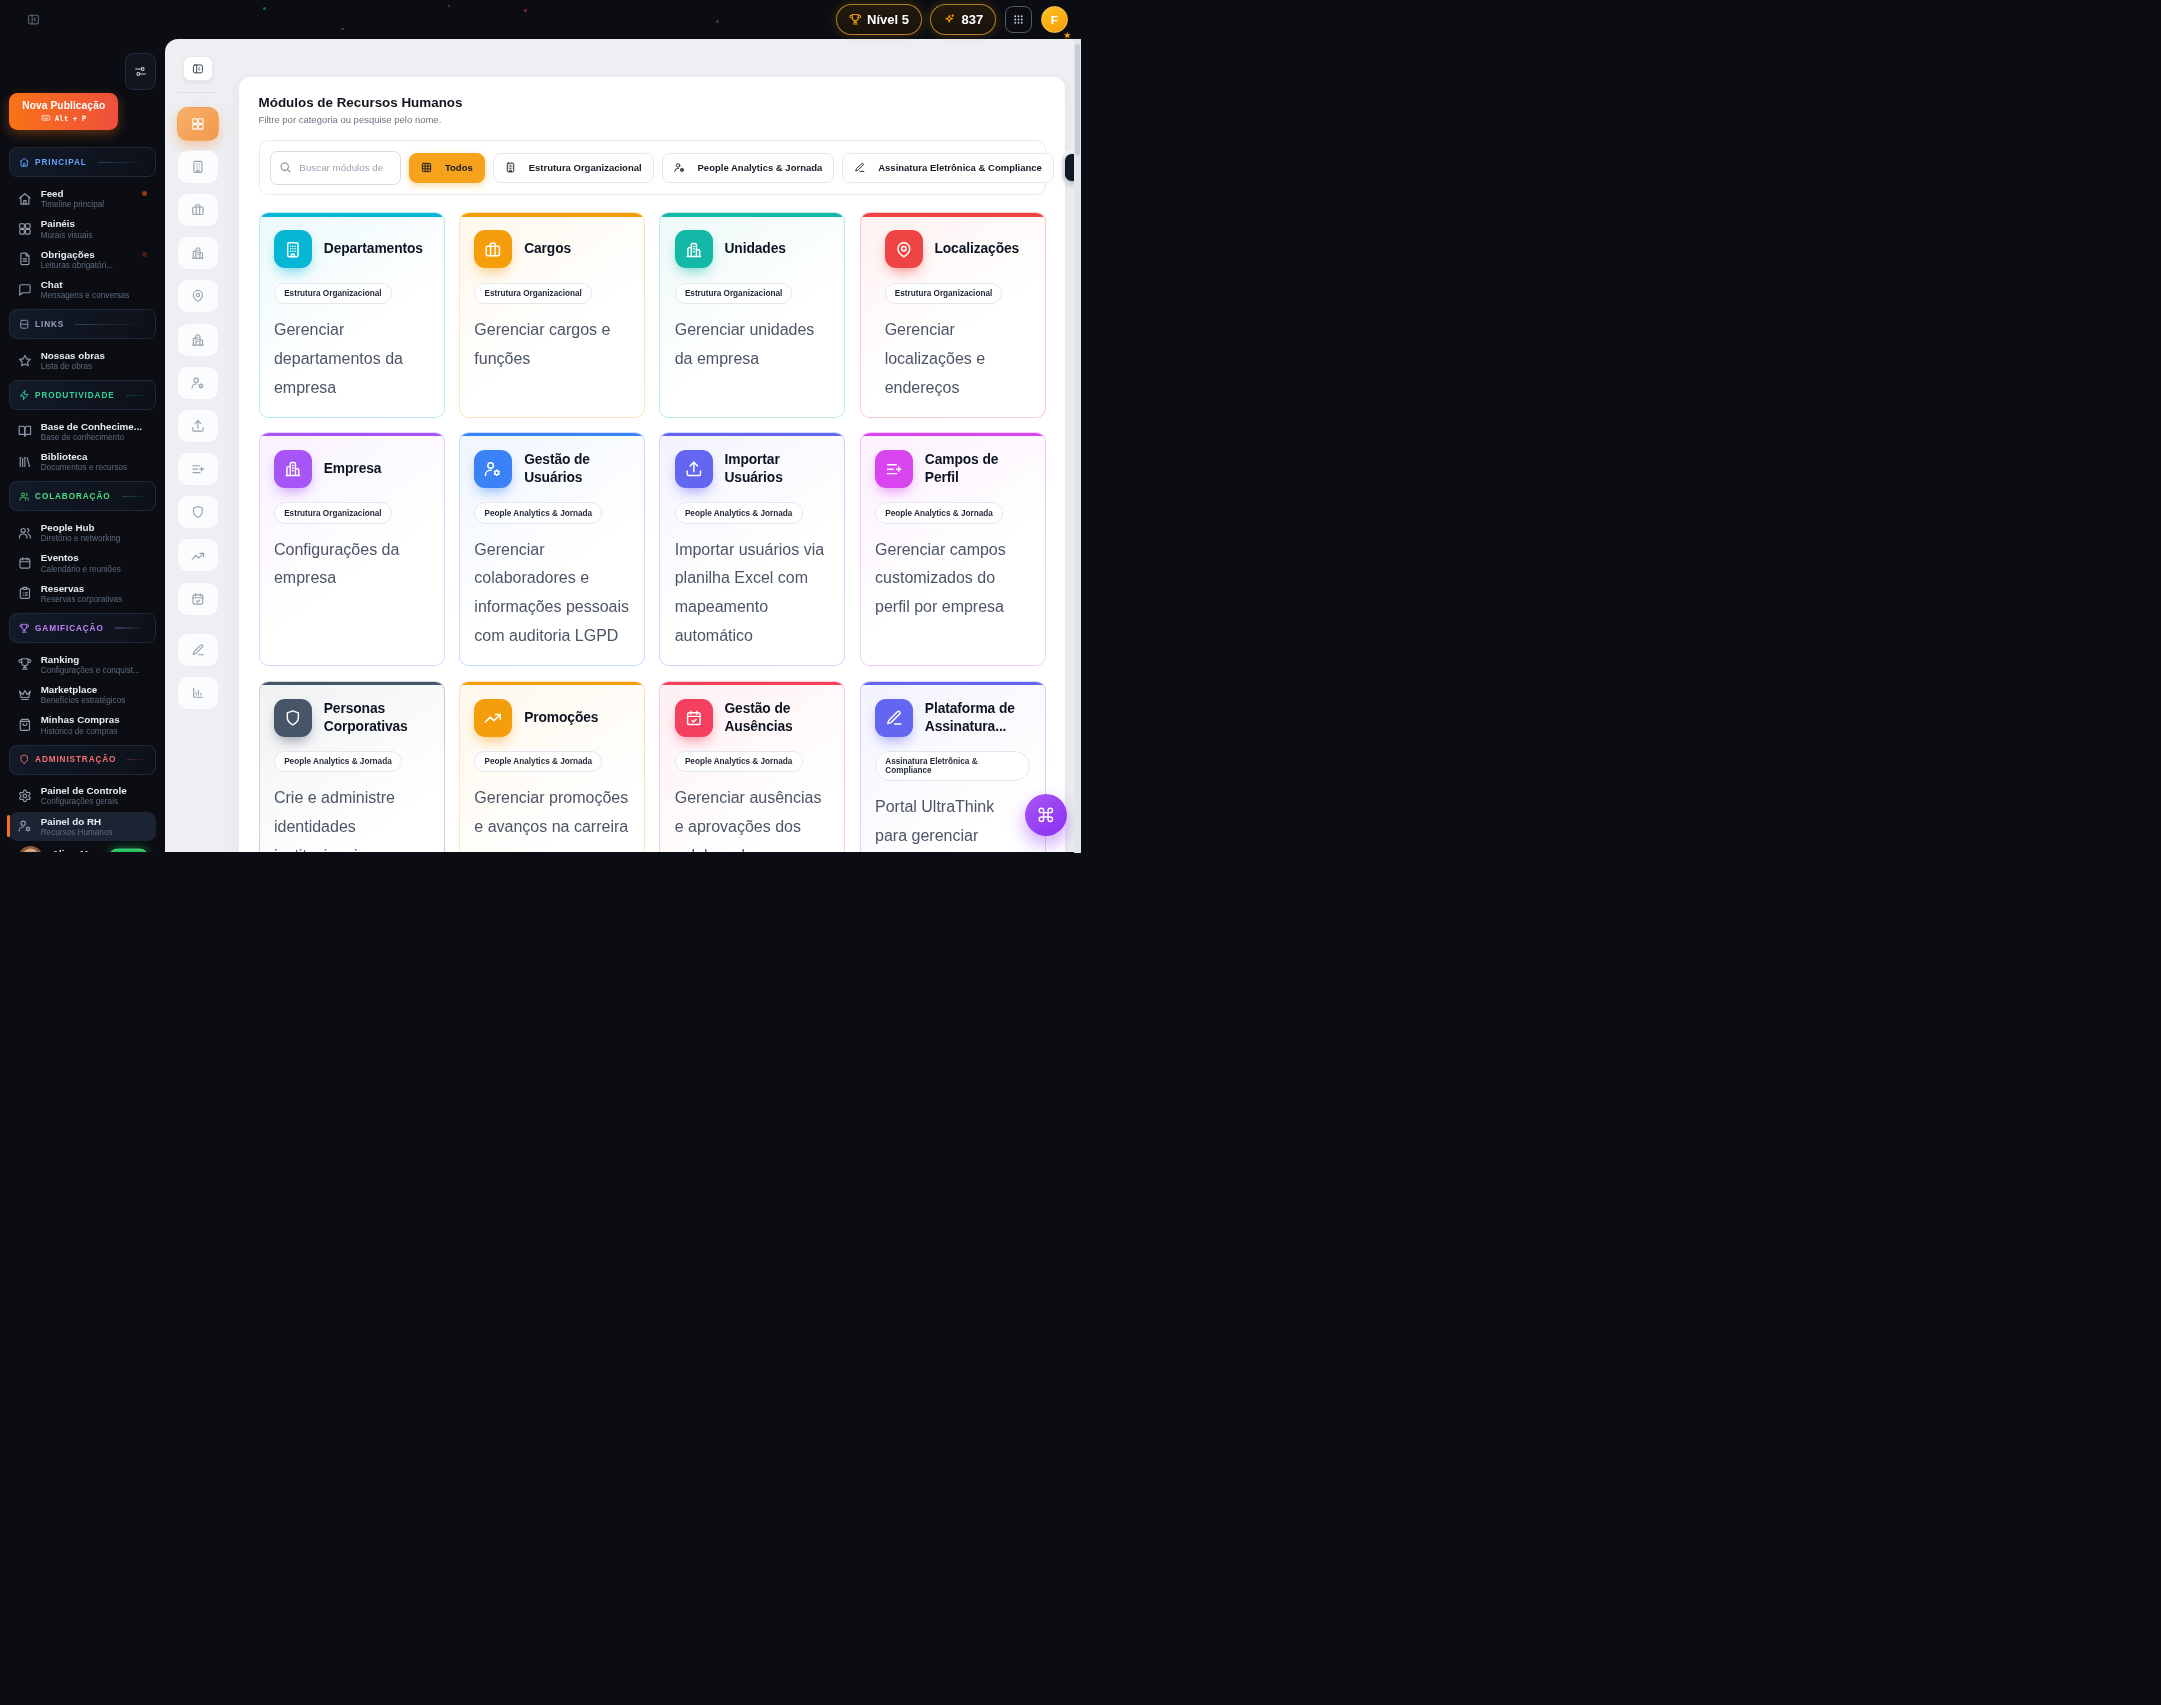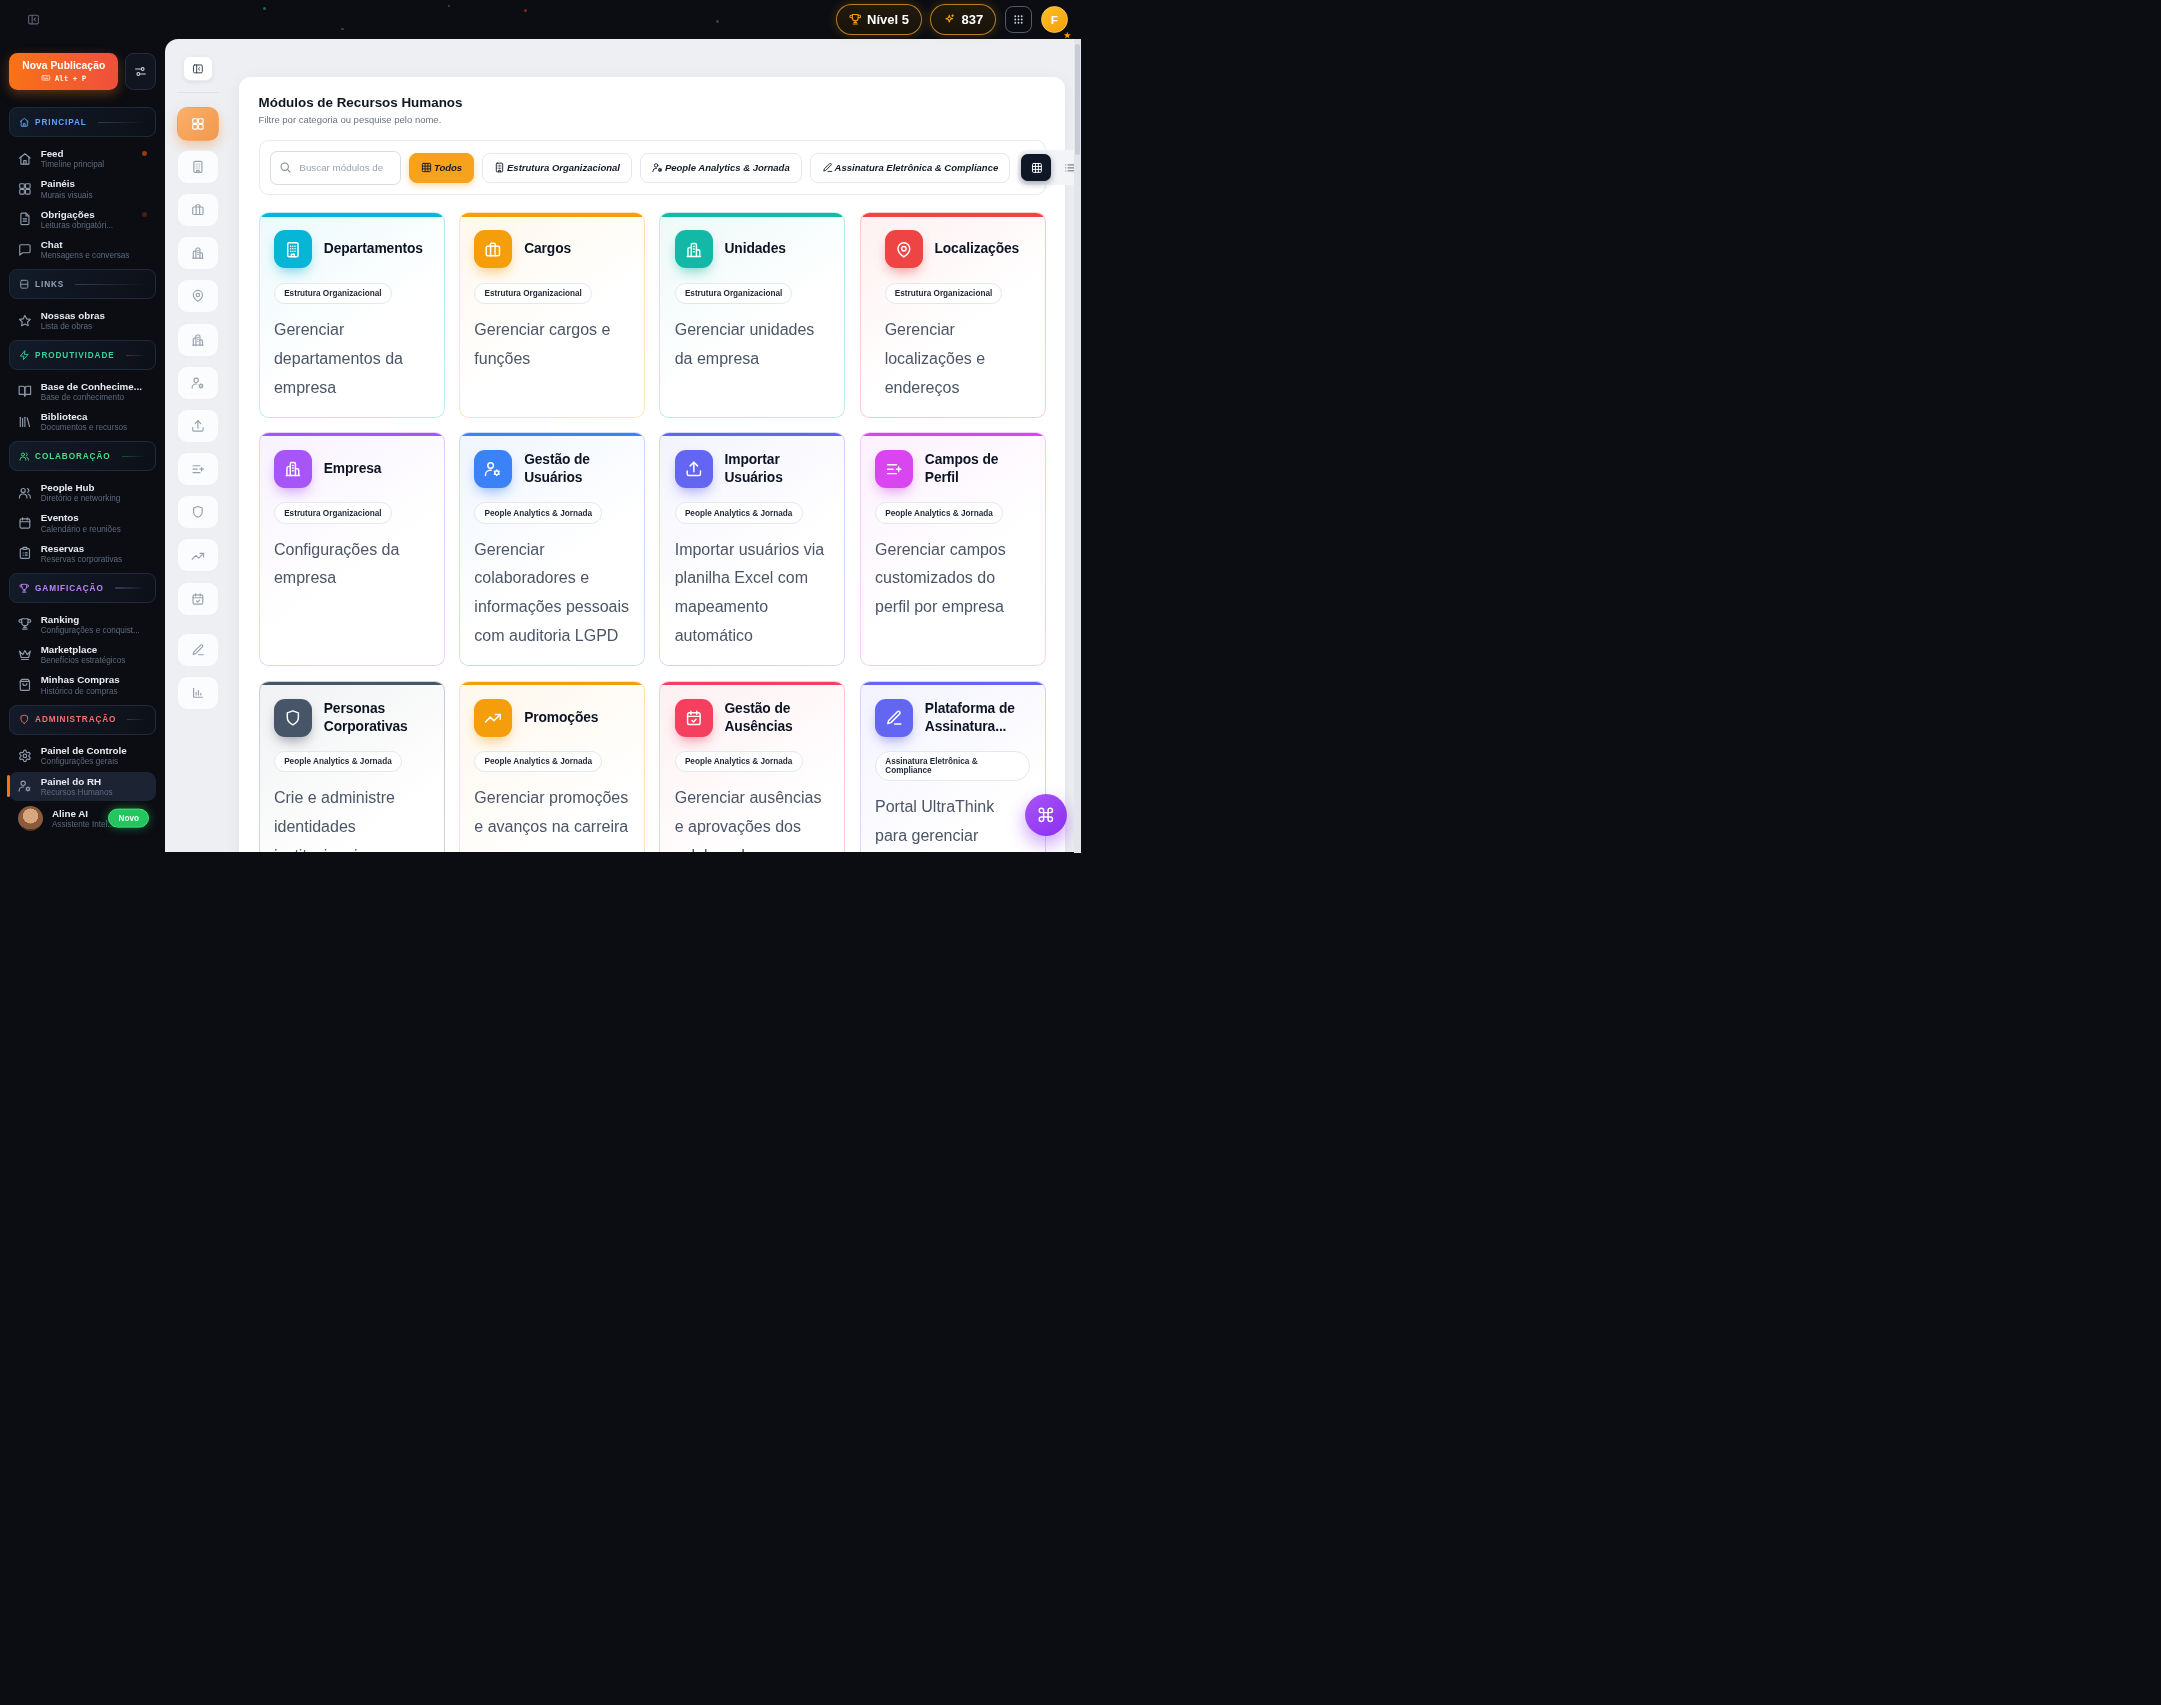--- a/index.html
+++ b/index.html
@@ -33,21 +33,21 @@
   .d5 { left:448px; top:4.6px; width:2px; height:2px; background:#9ca3af; opacity:.4; }
 
   
   .body { display:flex; height:813px; }
 
   
   .sidebar { flex:0 0 165px; width:165px; padding:14.4px 9.2px 0; background:#0b0d12; overflow:hidden; }
   .sidebar-top { display:flex; gap:6.6px; margin-bottom:17px; }
   .new-post { flex:1; height:37px; border:none; border-radius:8.5px; background:linear-gradient(95deg,#f97316,#ee4f3d);
               color:#fff; display:flex; flex-direction:column; align-items:center; justify-content:center; gap:2px;
-              box-shadow:0 3.9px 11.8px rgba(249,115,22,.35); cursor:pointer; font-family:inherit; }
+              box-shadow:0 3.9px 11.8px rgba(249,115,22,.35); cursor:pointer; font-family:inherit;margin-top:40px; }
   .np-label { font-size:10.2px; font-weight:800; letter-spacing:0.1px; }
   .np-short { display:flex; align-items:center; gap:3.9px; font-family:"DejaVu Sans Mono", monospace; font-size:7.5px; font-weight:700; color:rgba(255,255,255,.92); }
   .np-short .ic { width:9.8px; height:9.8px; stroke-width:1.8; }
   .side-settings { flex:0 0 31px; height:37px; border-radius:8.5px; background:#10151f; border:0.7px solid #242d3d; color:#cbd5e1;
                    display:flex; align-items:center; justify-content:center; cursor:pointer; }
   .side-settings .ic { width:13px; height:13px; }
 
   .sec-hdr { display:flex; align-items:center; gap:5.9px; height:30px; padding:0 8.5px; border:0.7px solid #202a3a; border-radius:7.9px;
              background:linear-gradient(120deg,#131b29,#0c1018); margin:5.2px 0 6.6px; }
   .sec-hdr .ic { width:10.5px; height:10.5px; color:var(--c); flex:0 0 10.5px; }
@@ -99,22 +99,22 @@
            box-shadow:0 3.9px 15.7px rgba(15,23,42,.06); }
   .panel h2 { margin:0 0 4.6px; font-size:13.4px; font-weight:800; color:#10151f; }
   .panel-sub { margin:0 0 14.4px; font-size:9.5px; color:#6b7280; }
 
   .filterbar { display:flex; align-items:center; gap:7.9px; border:0.7px solid #e7eaef; border-radius:9.8px; padding:9.8px 10.5px; margin-bottom:17px; }
   .search { display:flex; align-items:center; gap:5.9px; flex:0 0 131px; width:131px; height:34px; border:0.7px solid #d7dce3; border-radius:7.2px; padding:0 7.9px; }
   .search .ic { width:12.5px; height:12.5px; color:#7b8594; flex:0 0 12.5px; }
   .search input { border:none; outline:none; width:100%; font-size:9.8px; color:#111827; background:transparent; font-family:inherit; }
   .search input::placeholder { color:#9aa4b2; }
   #chips { display:flex; gap:7.9px; flex:1; }
-  .chip { display:flex; align-items:center; gap:2px; height:30px; padding:0 11px; border-radius:7.9px; border:0.7px solid #e4e8ee;
-          background:#fff; font-size:9.5px; font-weight:700; color:#151b26; cursor:pointer; white-space:nowrap; font-family:inherit;font-style:italic; }
+  .chip { display:flex; align-items:center; gap:13px; height:30px; padding:0 11px; border-radius:7.9px; border:0.7px solid #e4e8ee;
+          background:#fff; font-size:9.5px; font-weight:700; color:#151b26; cursor:pointer; white-space:nowrap; font-family:inherit; }
   .chip .ic { width:11px; height:11px; }
   .chip.active { background:#f6a21c; border-color:#f6a21c; box-shadow:0 2.6px 7.9px rgba(246,162,28,.4); }
   .view-toggle { display:flex; gap:3.9px; background:#f2f4f7; border-radius:8.5px; padding:3.3px; margin-left:auto; }
   .vt-btn { width:30px; height:27.5px; border-radius:6.6px; border:none; background:transparent; color:#5b6573;
             display:flex; align-items:center; justify-content:center; cursor:pointer; }
   .vt-btn .ic { width:11.8px; height:11.8px; }
   .vt-btn.active { background:#101726; color:#fff; box-shadow:0 2.6px 6.6px rgba(16,23,38,.35); }
 
   .cards { display:grid; grid-template-columns:repeat(4,1fr); gap:14.4px; }
   .card { position:relative; border-radius:9.8px; border:0.7px solid; padding:17px 14.4px 14.4px; overflow:hidden; cursor:pointer; }

